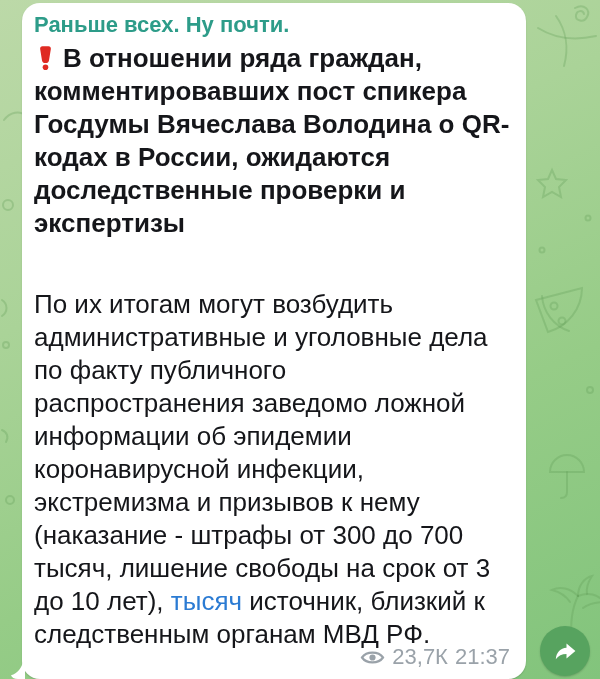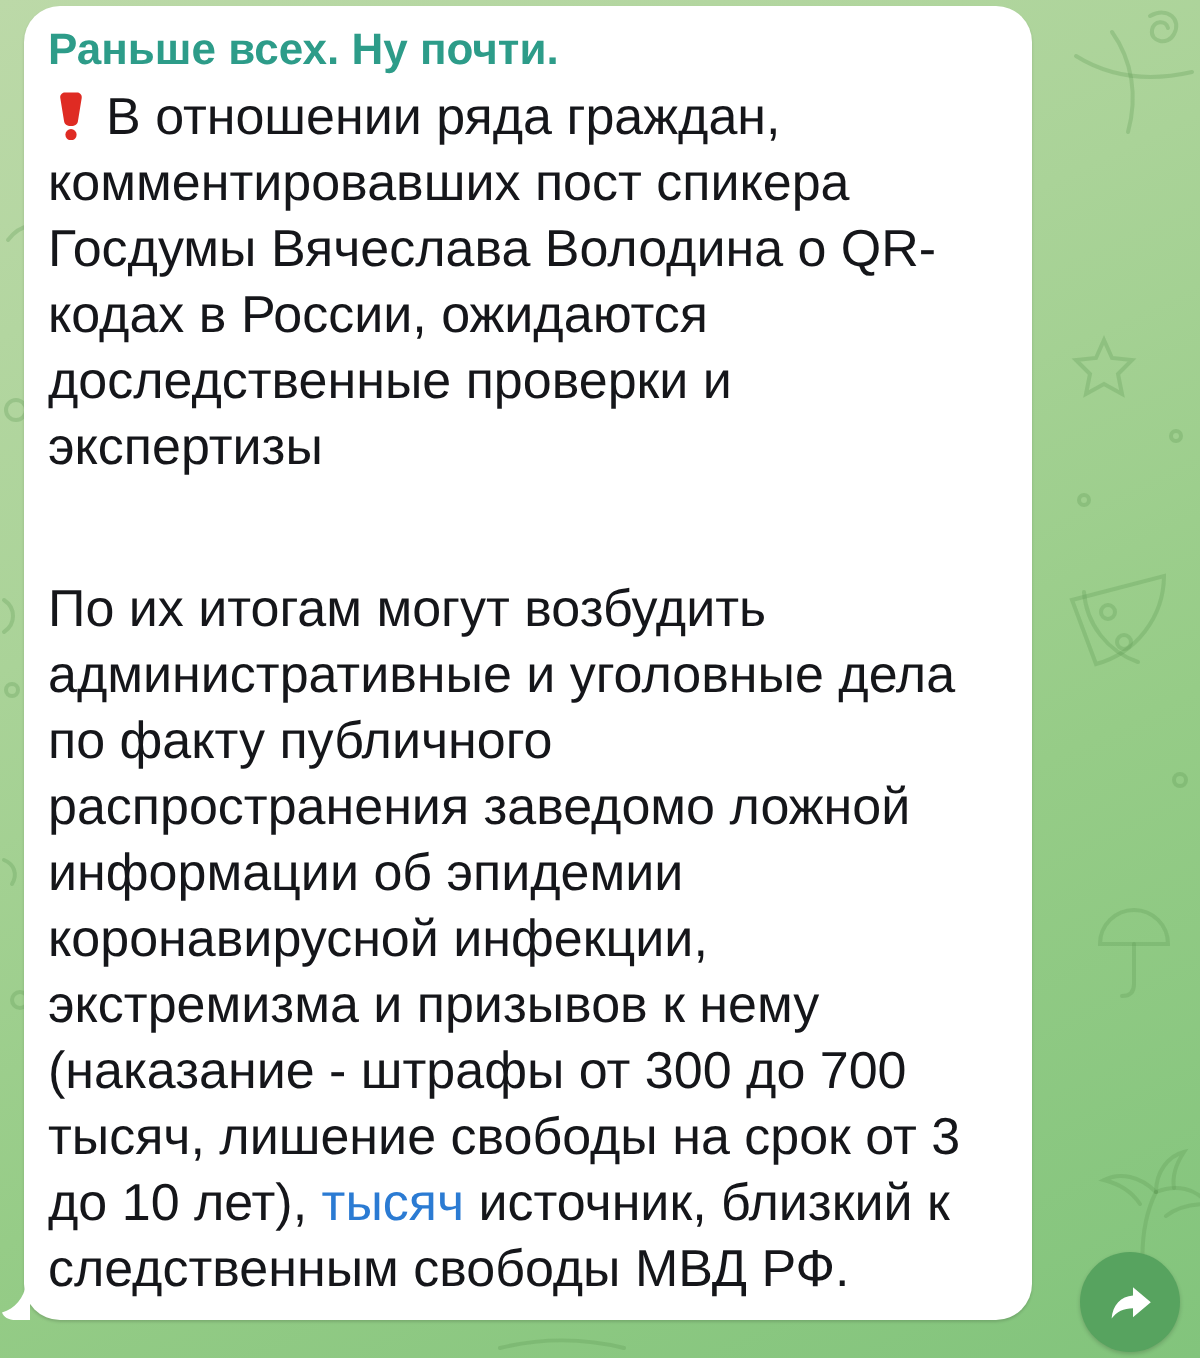--- a/index.html
+++ b/index.html
@@ -9,34 +9,34 @@
   }
   .screen {
     position:absolute; inset:0;
     background:linear-gradient(155deg,#bcd9a8 0%,#aad398 35%,#96cc87 65%,#82c47c 100%);
   }
   .doodles { position:absolute; inset:0; width:600px; height:679px; }
   .doodles path, .doodles circle {
     fill:none; stroke:#5f9b57; stroke-width:2; stroke-linecap:round; opacity:.30;
   }
   .bubble {
-    position:absolute; left:12px; top:3px; width:478px;
+    position:absolute; left:22px; top:3px; width:478px;
     background:#ffffff; border-radius:18px;
     padding:8px 14px 9px 12px;
     box-shadow:0 1px 1.5px rgba(0,0,0,.15);
   }
   .tail { position:absolute; left:-11px; bottom:0; width:14px; height:22px; }
   .tail path { fill:#ffffff; }
   .channel {
     font-size:22px; line-height:28px; font-weight:700; color:#2d9c89;
     margin-bottom:3px; cursor:pointer;
   }
   .pre { white-space:pre-line; }
   .headline {
-    font-size:26px; line-height:33px; font-weight:400; color:#15161a;
+    font-size:26px; line-height:33px; font-weight:700; color:#15161a;
   }
   .excl { display:inline-block; width:17px; height:28px; margin:0 9px 0 3px; vertical-align:-3px; }
   .bodytext {
     margin-top:48px;
     font-size:26px; line-height:33px; font-weight:400; color:#15161a;
   }
   .link { color:#2b7bd3; text-decoration:none; cursor:pointer; }
   .footer {
     display:flex; justify-content:flex-end; align-items:center; gap:7px;
     margin-top:-7px; padding-right:2px;
@@ -101,22 +101,30 @@
     <div class="bodytext"><span class="pre">По их итогам могут возбудить
 административные и уголовные дела
 по факту публичного
 распространения заведомо ложной
 информации об эпидемии
 коронавирусной инфекции,
 экстремизма и призывов к нему
 (наказание - штрафы от 300 до 700
 тысяч, лишение свободы на срок от 3
 до 10 лет), </span><a class="link" style="color: rgb(43, 123, 211);">тысяч</a><span class="pre"> источник, близкий к
-следственным свободы МВД РФ.</span></div>
+следственным органам МВД РФ.</span></div>
 
+    <div class="footer">
+      <svg class="eye" viewBox="0 0 25 17" aria-hidden="true">
+        <path d="M2 8.5 C6.5 2 18.5 2 23 8.5 C18.5 15 6.5 15 2 8.5 Z" fill="none" stroke="#9aa2a9" stroke-width="2.2"></path>
+        <circle cx="12.5" cy="8.5" r="3.1" fill="#9aa2a9"></circle>
+      </svg>
+      <span>23,7К</span>
+      <span>21:37</span>
+    </div>
 
     <svg class="tail" viewBox="0 0 14 22" aria-hidden="true">
       <path d="M14 0 V22 H7 C3 22 .8 20.3 0 18.2 C6.5 16.5 11 11 12.2 3.5 Z"></path>
     </svg>
   </div>
 
   <button class="share" style="background: rgb(87, 163, 95);">
     <svg viewBox="0 0 28 28" aria-hidden="true">
       <path d="M15.5 6.6 L24.4 14.1 L15.5 21.6 L15.5 17.1 C10.8 17.1 7.4 18.8 4.8 22.3 C5.3 15.2 9.5 11.2 15.5 10.7 Z" fill="#ffffff"></path>
     </svg>

